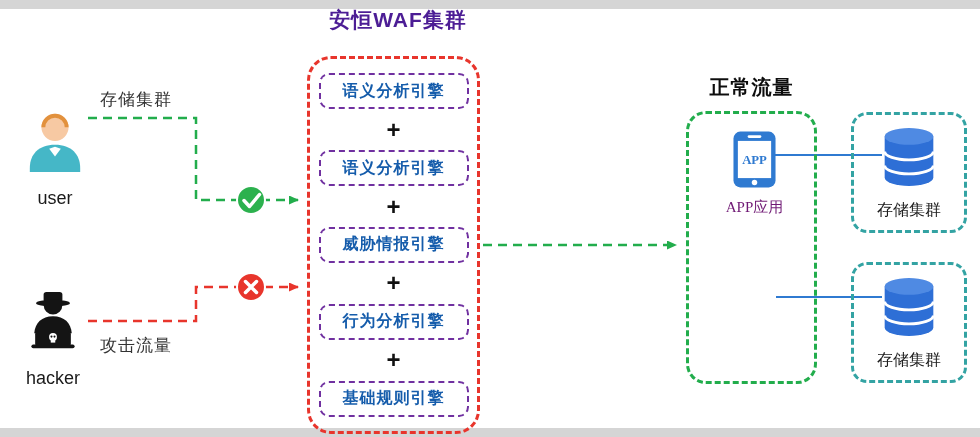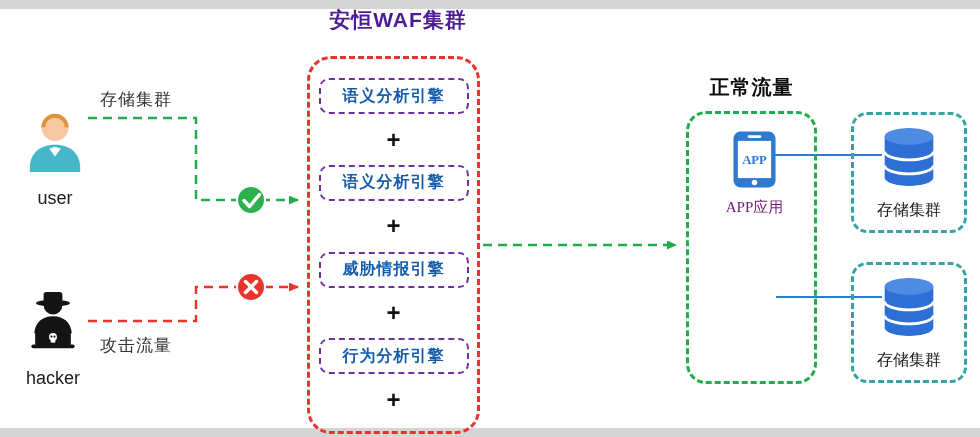--- a/index.html
+++ b/index.html
@@ -117,20 +117,21 @@
   <div class="waf-title">安恒WAF集群</div>
   <div class="waf-box">
     <div class="engine">语义分析引擎</div>
     <div class="plus">+</div>
     <div class="engine">语义分析引擎</div>
     <div class="plus">+</div>
     <div class="engine">威胁情报引擎</div>
     <div class="plus">+</div>
     <div class="engine">行为分析引擎</div>
     <div class="plus">+</div>
+    <div class="engine">基础规则引擎</div>
   </div>
 
   <div class="biz-title">正常流量</div>
   <div class="biz-box">
     <div class="biz-item app">
       <svg viewBox="0 0 46 60" width="45" height="59">
         <rect x="1.5" y="1.5" width="43" height="57" rx="7" fill="#2f7ad1"></rect>
         <rect x="6" y="11" width="34" height="38" fill="#ffffff"></rect>
         <rect x="16" y="5.2" width="14" height="2.8" rx="1.4" fill="#ffffff"></rect>
         <circle cx="23" cy="53.5" r="2.8" fill="#ffffff"></circle>

